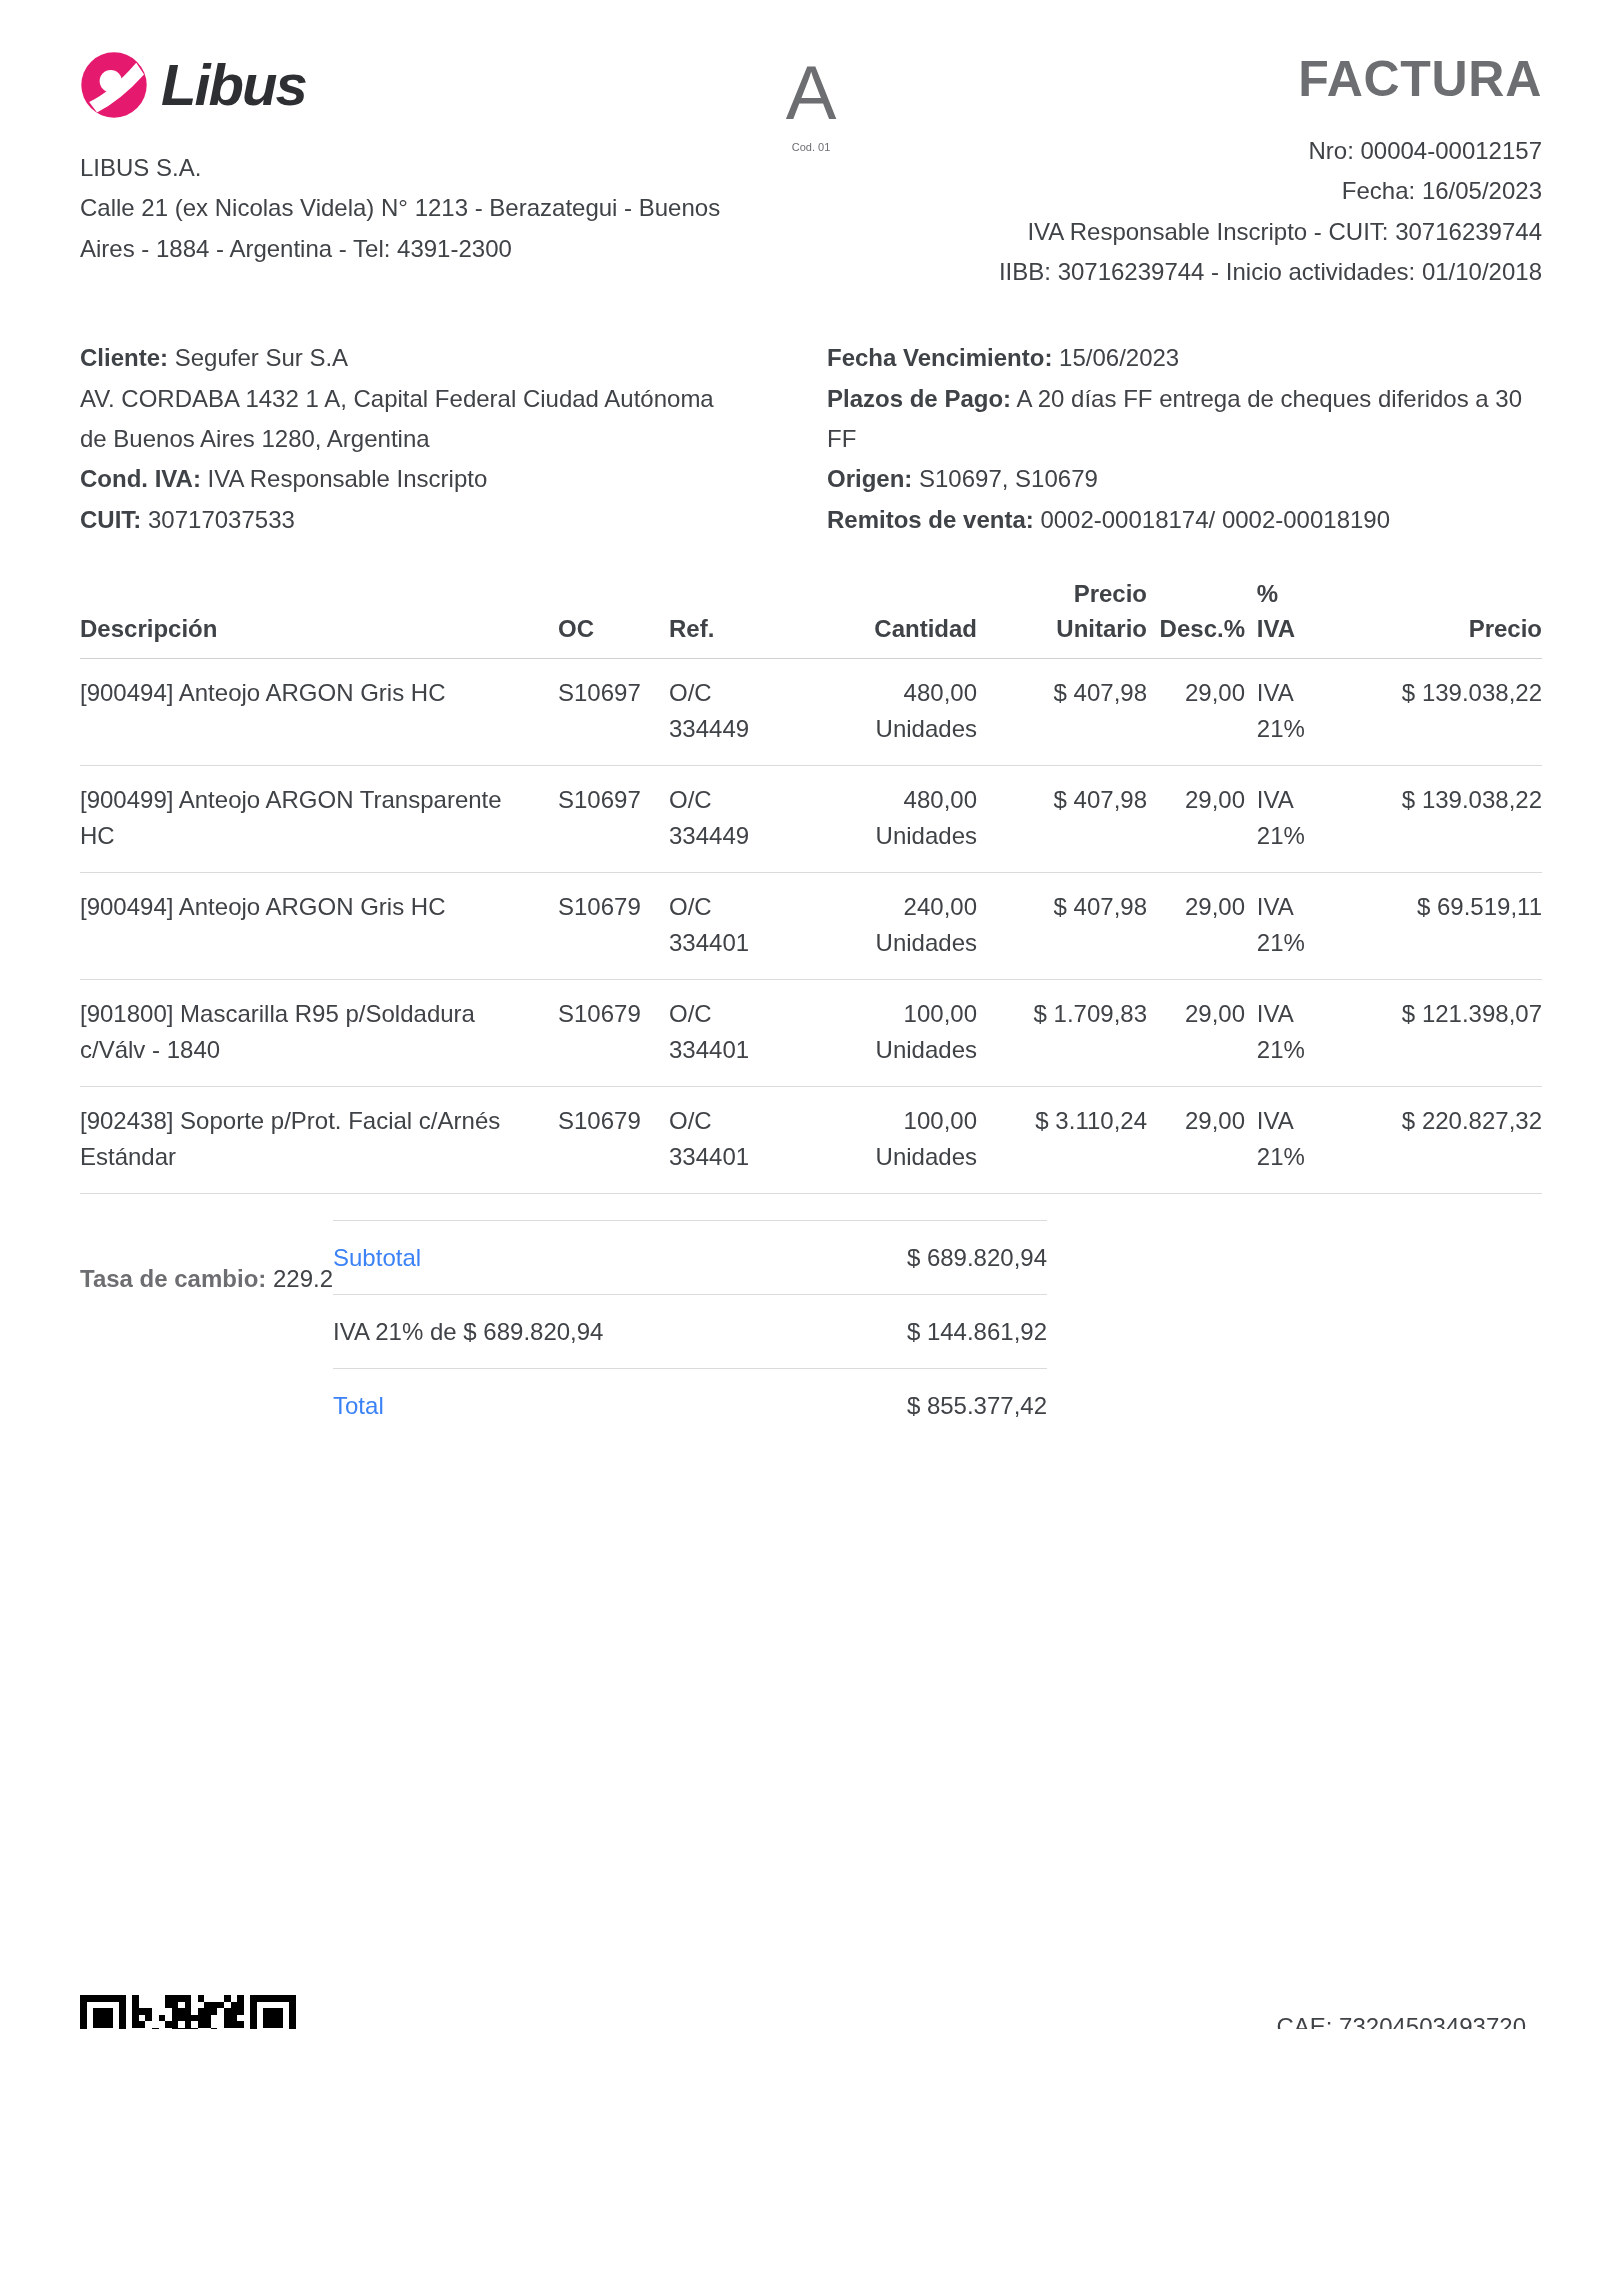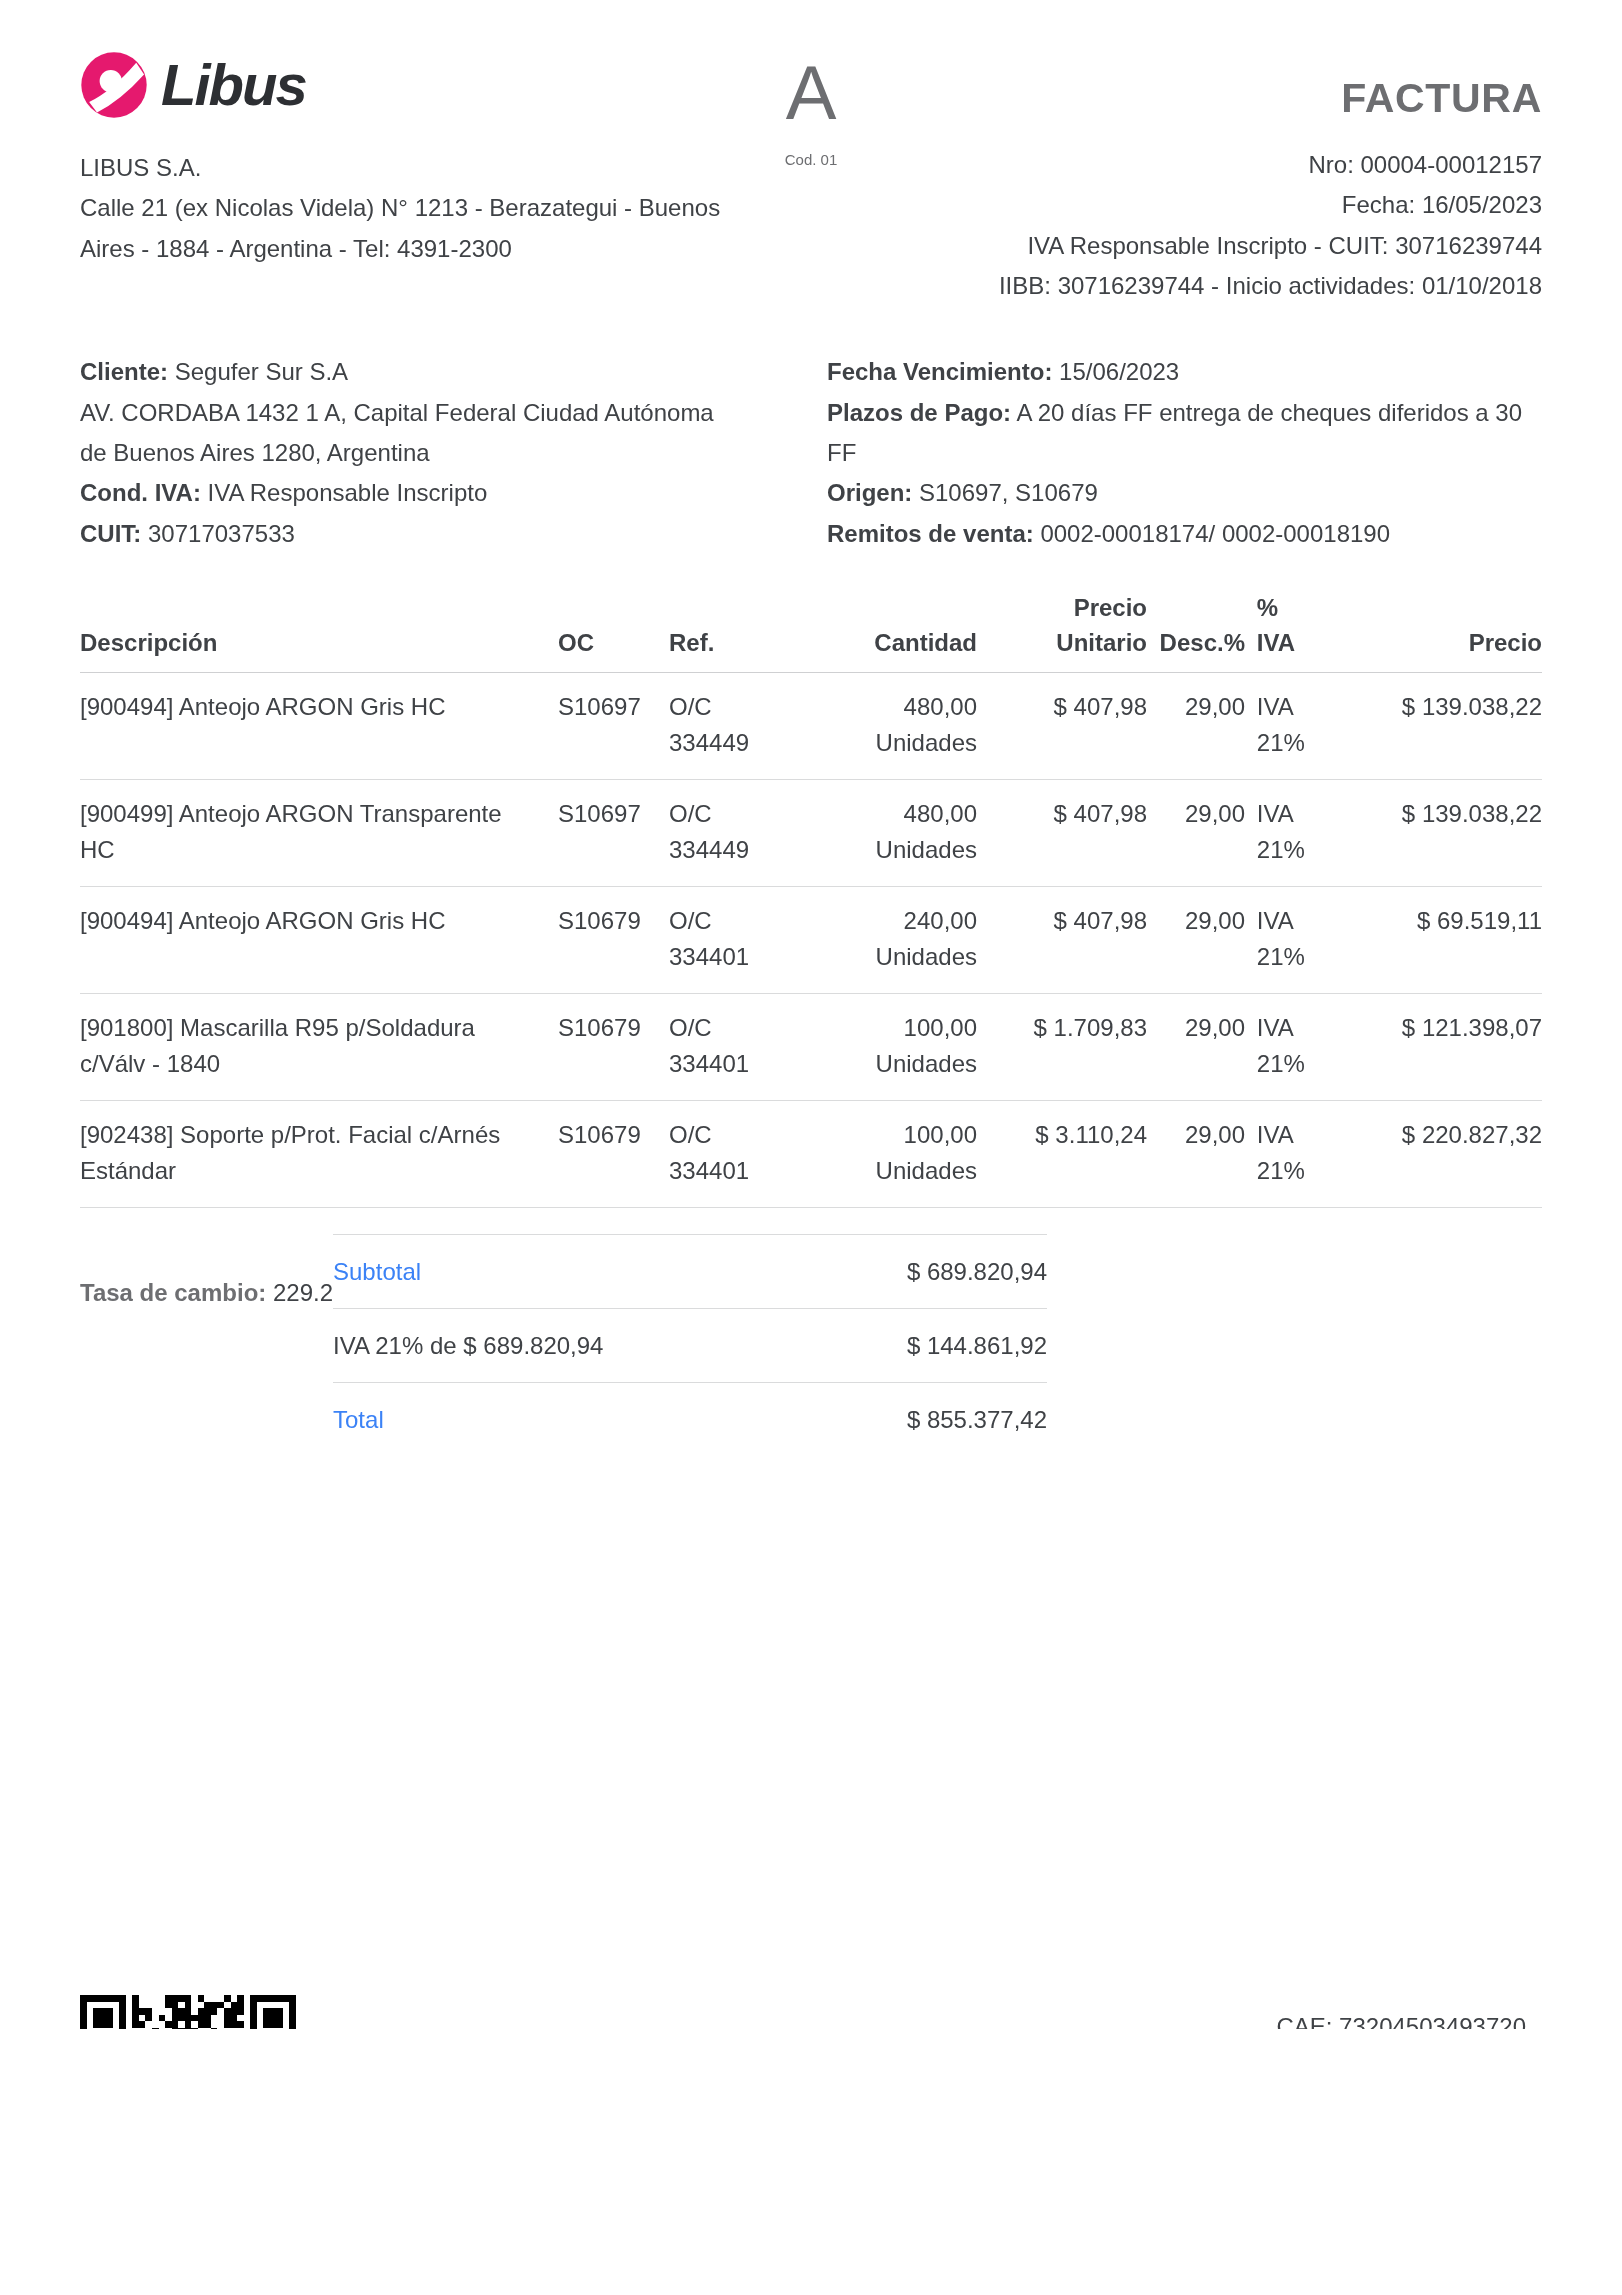--- a/index.html
+++ b/index.html
@@ -8,23 +8,23 @@
     position:relative;width:1622px;height:2029px;background:#fff;overflow:hidden;
     font-family:"Liberation Sans",sans-serif;color:#3f4246;font-size:24px;line-height:1.68;
     padding:51px 80px 0 80px;
   }
   
   .header{display:grid;grid-template-columns:1fr auto 1fr;align-items:start}
   .brand{display:flex;align-items:center;gap:13px}
   .logo-text{font-size:58px;font-weight:bold;font-style:italic;color:#2d2f33;letter-spacing:-2px;line-height:1}
   .doc-letter{text-align:center;color:#6d6e71;padding-top:3.9px}
   .doc-letter .letter{font-size:76px;line-height:1;font-weight:400;display:block}
-  .doc-letter .code{font-size:15px;display:block;margin-top:16px}
+  .doc-letter .code{font-size:11px;display:block;margin-top:7px}
   .right-head{text-align:right}
-  .doc-title{font-size:41px;font-weight:bold;color:#6d6e71;letter-spacing:0.7px;line-height:1.1;margin-top:25px}
+  .doc-title{font-size:50px;font-weight:bold;color:#6d6e71;letter-spacing:0.7px;line-height:1.1;margin-top:1px}
   .company{margin-top:29px;max-width:700px}
   .muted-link{color:#7a7d81}
   .meta{margin-top:24px;text-align:right}
   
   .parties{display:grid;grid-template-columns:661px 1fr;column-gap:86px;margin-top:46px}
   .lbl{font-weight:bold}
   
   table.items{width:100%;border-collapse:collapse;table-layout:fixed;margin-top:37px}
   .items th{font-weight:bold;vertical-align:bottom;padding:0 0 11.8px 0;line-height:1.45}
   .items td{vertical-align:top;padding:15.7px 0 18.3px 0;line-height:1.5}

